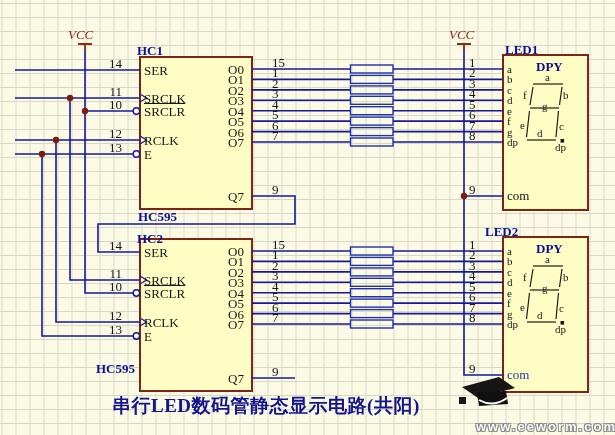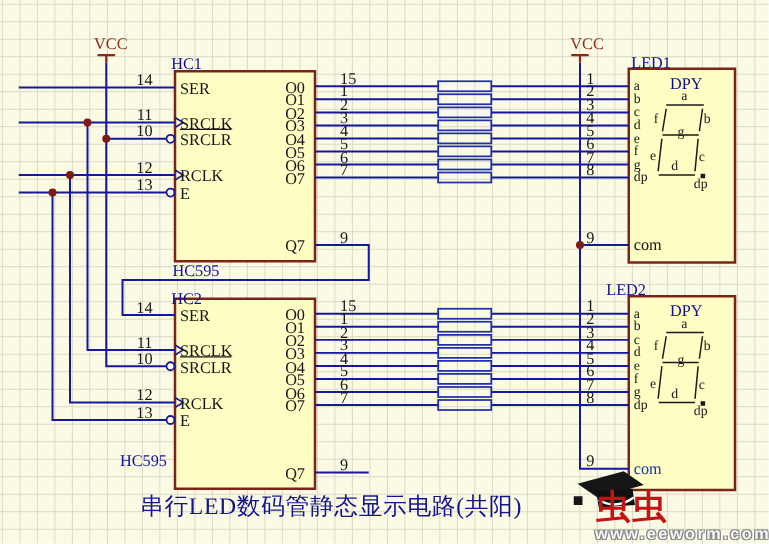--- a/index.html
+++ b/index.html
@@ -10,27 +10,27 @@
       linear-gradient(to right, var(--grid,#d8d8c6) 1px, transparent 1px),
       linear-gradient(to bottom, var(--grid,#d8d8c6) 1px, transparent 1px);
     background-size:14px 14px;
     background-position:1.5px 3px;
     font-family:"Liberation Serif","DejaVu Serif",serif;
   }
   .stage svg{position:absolute;left:0;top:0;}
   #labels{position:absolute;left:0;top:0;width:615px;height:435px;pointer-events:none;}
   .t{position:absolute;line-height:1;white-space:nowrap;font-size:13px;color:var(--pin,#161616);}
   .right{text-align:right;}
-  .center{text-align:right;}
-  .designator{color:var(--des,#0d0d96);}
+  .center{text-align:left;font-style:italic;}
+  .designator{color:var(--des,#0d0d96);font-weight:bold;}
   .power{color:var(--pow,#8c2918);}
   .small{font-size:11px;}
   .seg{font-size:11px;color:#1a1a1a;}
   .overline{text-decoration:overline;font-family:Liberation Serif, serif;}
-  .caption{font-size:19px;font-weight:normal;color:var(--cap,#14148e);letter-spacing:.5px;}
+  .caption{font-size:19px;font-weight:bold;color:var(--cap,#14148e);letter-spacing:.5px;}
   .wm-logo{font-size:27px;font-weight:bold;color:var(--wred,#c51212);letter-spacing:2px;
            font-family:"Liberation Serif",serif;}
   .wm-name{font-size:17px;font-weight:bold;color:#ffffff;font-family:"Liberation Sans",sans-serif;
            text-shadow:-1px -1px 0 #1c1c1c,1px -1px 0 #1c1c1c,-1px 1px 0 #1c1c1c,1px 1px 0 #1c1c1c;}
   .wm-url{font-size:13px;font-weight:bold;color:#f7f7f7;letter-spacing:2px;font-family:"Liberation Sans",sans-serif;
           text-shadow:-1px -1px 0 #8a8a8a,1px -1px 0 #8a8a8a,-1px 1px 0 #8a8a8a,1px 1px 0 #8a8a8a;}
 </style>
 </head>
 <body>
 
@@ -134,21 +134,20 @@
       <rect x="560.5" y="321" width="3.6" height="3.6" fill="#1a1a1a"></rect>
       <polygon points="462,387 499,377 515,388 478,398" fill="#161616"></polygon>
       <polygon points="477,393 506,391 508,404 479,406" fill="#101010"></polygon>
       <path d="M479 400 Q493 408 507 398" fill="none" stroke="#ffffff" stroke-width="2"></path>
       <rect x="459" y="397" width="7" height="7" fill="#161616"></rect>
     </svg>
   <div id="labels">
     <div class="t power center" style="left:68px;top:28px;width:34px;">VCC</div>
     <div class="t power center" style="left:449px;top:28px;width:34px;">VCC</div>
     <div class="t caption" style="left:112px;top:396px;">串行LED数码管静态显示电路(共阳)</div>
-    <div class="t wm-logo" style="left:477px;top:392px;">虫虫</div>
     <div class="t wm-url" style="left:476px;top:420px;">www.eeworm.com</div>
   <div class="t designator" style="left: 137px; top: 44px;">HC1</div>
       <div class="t designator" style="left: 138px; top: 210px;">HC595</div>
       <div class="t right" style="left: 88px; top: 57px; width: 34px;">14</div>
       <div class="t " style="left: 144px; top: 64px;">SER</div>
       <div class="t right" style="left: 88px; top: 85px; width: 34px;">11</div>
       <div class="t " style="left: 144px; top: 92px;">SRCLK</div>
       <div class="t right" style="left: 88px; top: 98px; width: 34px;">10</div>
       <div class="t overline" style="left: 144px; top: 105px;">SRCLR</div>
       <div class="t right" style="left: 88px; top: 127px; width: 34px;">12</div>

